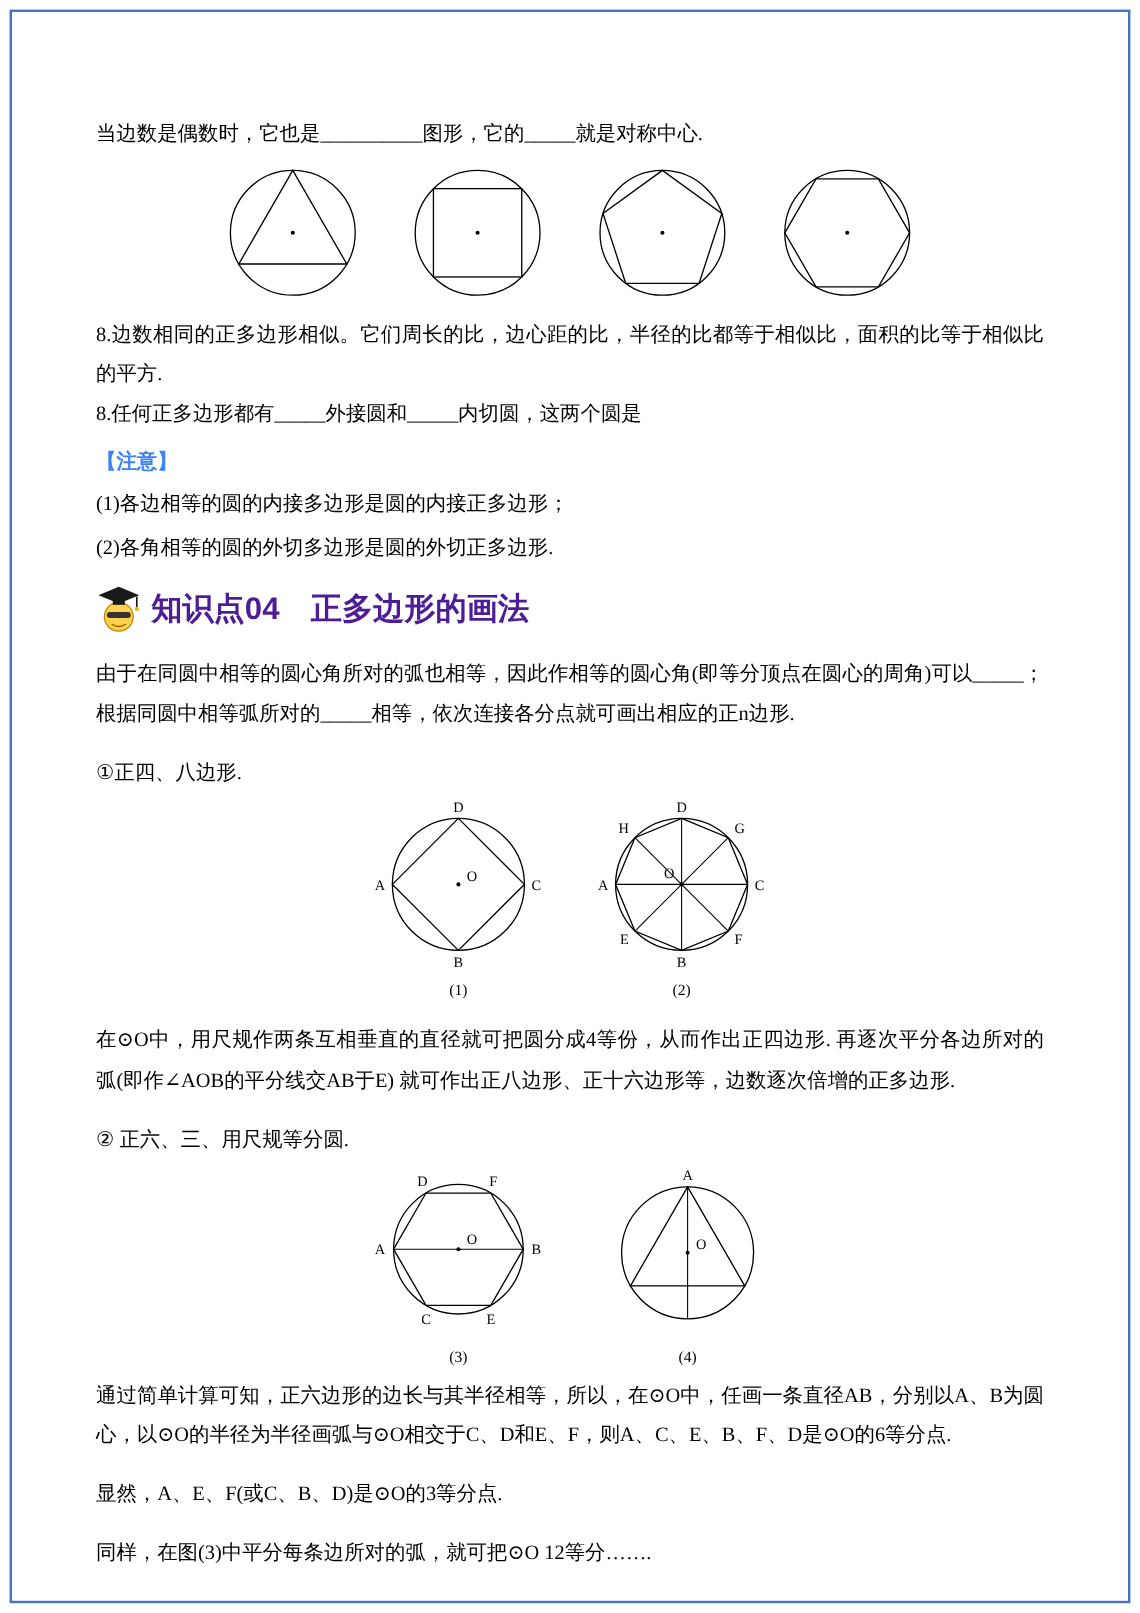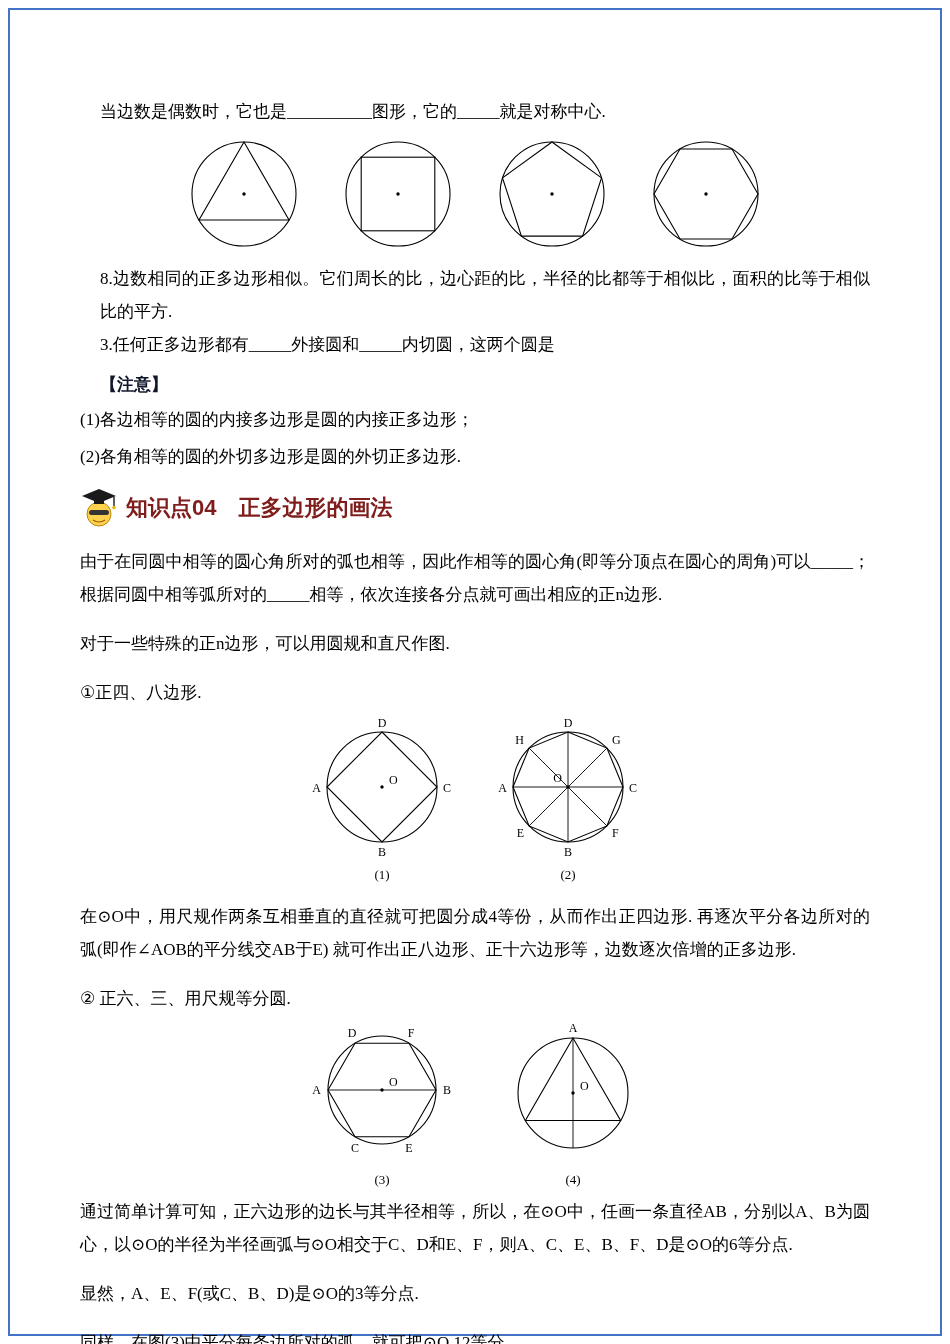--- a/index.html
+++ b/index.html
@@ -10,31 +10,31 @@
     font-size:17px;
     color:#000;
     overflow:hidden;
   }
   .frame {
     position:absolute; inset:8px;
     border:2px solid #4472c4;
     pointer-events:none;
   }
   .content { position:relative; padding:95px 80px 0 80px; }
-  p { line-height:1.95; text-align:justify;margin-left:20px; }
+  p { line-height:1.95; text-align:justify; }
   .figrow1 { display:flex; justify-content:center; gap:34px; margin:8px 0 12px 0; }
   .figrow { display:flex; justify-content:center; gap:16px; margin:2px 0; }
-  .note-label { color:#0f172a; font-weight:bold; margin-top:6px; }
+  .note-label { color:#3b82f6; font-weight:bold; margin-top:6px; }
   .note-point { margin:2px 0 4px 0; }
   .kp-heading {
     display:flex; align-items:center; gap:8px;
     margin:14px 0 6px 0;
   }
   .kp-heading .kp-text {
-    color:#7f1d1d; font-weight:bold; font-size:22px;
+    color:#4c1d95; font-weight:bold; font-size:26px;
     font-family:"Liberation Sans","DejaVu Sans",sans-serif;
   }
   .subhead { color:#0033cc; font-weight:bold; margin:8px 0 2px 0; }
   .method-title { margin:2px 0; }
   .para { margin:16px 0; }
   svg text {
     font-family:"Liberation Serif","DejaVu Serif",serif;
     font-size:12px; fill:#000;
   }
   svg .caption { font-size:13px; }
@@ -67,42 +67,41 @@
       <circle cx="60" cy="58" r="1.7" fill="#000"></circle>
     </svg>
     <svg width="120" height="114" viewBox="0 0 120 114">
       <circle class="shape" cx="60" cy="58" r="52"></circle>
       <polygon class="shape" points="112,58 86,13 34,13 8,58 34,103 86,103"></polygon>
       <circle cx="60" cy="58" r="1.7" fill="#000"></circle>
     </svg>
   </div>
 
   <p>8.边数相同的正多边形相似。它们周长的比，边心距的比，半径的比都等于相似比，面积的比等于相似比的平方.</p>
-  <p>3.任何正多边形都有_____外接圆和_____内切圆，这两个圆是</p>
+  <p>8.任何正多边形都有_____外接圆和_____内切圆，这两个圆是</p>
 
   <p class="note-label">【注意】</p>
   <p class="note-point">(1)各边相等的圆的内接多边形是圆的内接正多边形；</p>
   <p class="note-point">(2)各角相等的圆的外切多边形是圆的外切正多边形.</p>
 
   <div class="kp-heading">
     <svg width="38" height="42" viewBox="0 0 38 42">
       <circle cx="19" cy="27" r="12" fill="#ffd24d" stroke="#b8860b" stroke-width="1"></circle>
       <rect x="9" y="23" width="20" height="5" rx="2.5" fill="#333333"></rect>
       <path d="M13 33 Q19 37 25 33" stroke="#a05a00" stroke-width="1.2" fill="none"></path>
       <polygon points="19,2 36,9 19,16 2,9" fill="#1a1a1a"></polygon>
       <rect x="14" y="13" width="10" height="4" fill="#1a1a1a"></rect>
       <line x1="34" y1="10" x2="34" y2="19" stroke="#1a1a1a" stroke-width="1.4"></line>
       <circle cx="34" cy="20.5" r="1.8" fill="#e8b800"></circle>
     </svg>
     <span class="kp-text">知识点04　正多边形的画法</span>
   </div>
 
   <p class="para">由于在同圆中相等的圆心角所对的弧也相等，因此作相等的圆心角(即等分顶点在圆心的周角)可以_____；根据同圆中相等弧所对的_____相等，依次连接各分点就可画出相应的正n边形.</p>
 
-  <p class="para">对于一些特殊的正n边形，可以用圆规和直尺作图.</p>
 
   <p class="method-title">①正四、八边形.</p>
 
   <div class="figrow">
     <svg width="170" height="172" viewBox="0 0 170 172">
       <circle class="shape" cx="85" cy="75" r="55"></circle>
       <polygon class="shape" points="85,20 140,75 85,130 30,75"></polygon>
       <circle cx="85" cy="75" r="1.7" fill="#000"></circle>
       <text x="85" y="15" text-anchor="middle">D</text>
       <text x="24" y="80" text-anchor="end">A</text>

